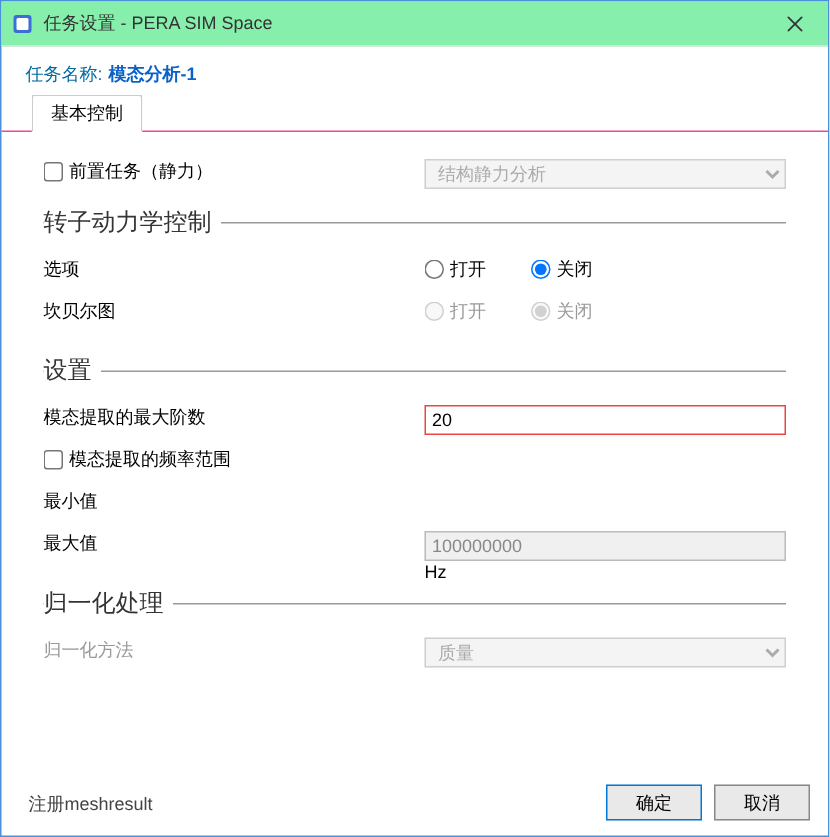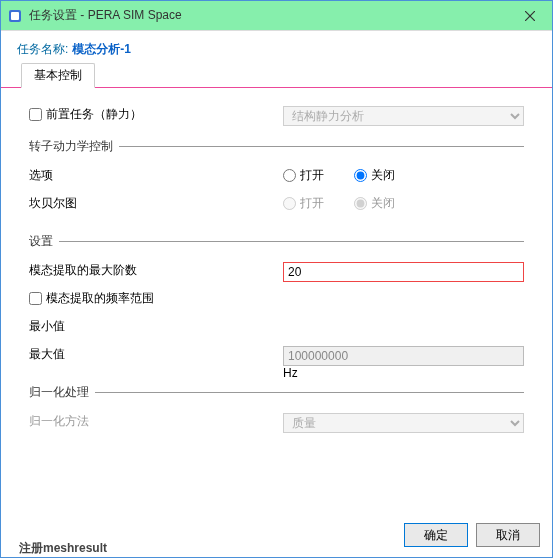--- a/index.html
+++ b/index.html
@@ -62,21 +62,21 @@
   }
   fieldset {
     border: none;
     border-top: 1px solid #999;
     margin: 10px 0 0 0;
     padding: 6px 0 0 0;
   }
   legend {
     padding: 0 6px 0 0;
     color: #333;
-    font-size: 12px;
+    font-size: 16px;
   }
   .row {
     display: flex; align-items: flex-start;
     margin: 6px 0;
     height: 22px;
     gap: 24px;
   }
   .row .lbl { width: 230px; }
   .row .ctrl { flex: 1; display: flex; align-items: center; gap: 30px; }
   .checkbox { display: flex; align-items: center; gap: 4px; }
@@ -103,22 +103,22 @@
   }
   .btn {
     width: 64px; height: 24px;
     border: 1px solid #888;
     background: #e9e9e9;
     font-family: inherit; font-size: 12px;
     cursor: pointer;
   }
   .btn.primary { border: 1px solid #0078d7; }
   .statusline {
-    position: absolute; bottom: 0; left: 18px;
-    color: #444; font-size: 12px; font-weight: bold;
+    position: absolute; bottom: 12px; left: 18px;
+    color: #444; font-size: 12px;
   }
 </style>
 </head>
 <body>
 
 <div class="window">
 
   <div class="titlebar">
     <span class="icon">
       <svg width="16" height="16" viewBox="0 0 16 16">

